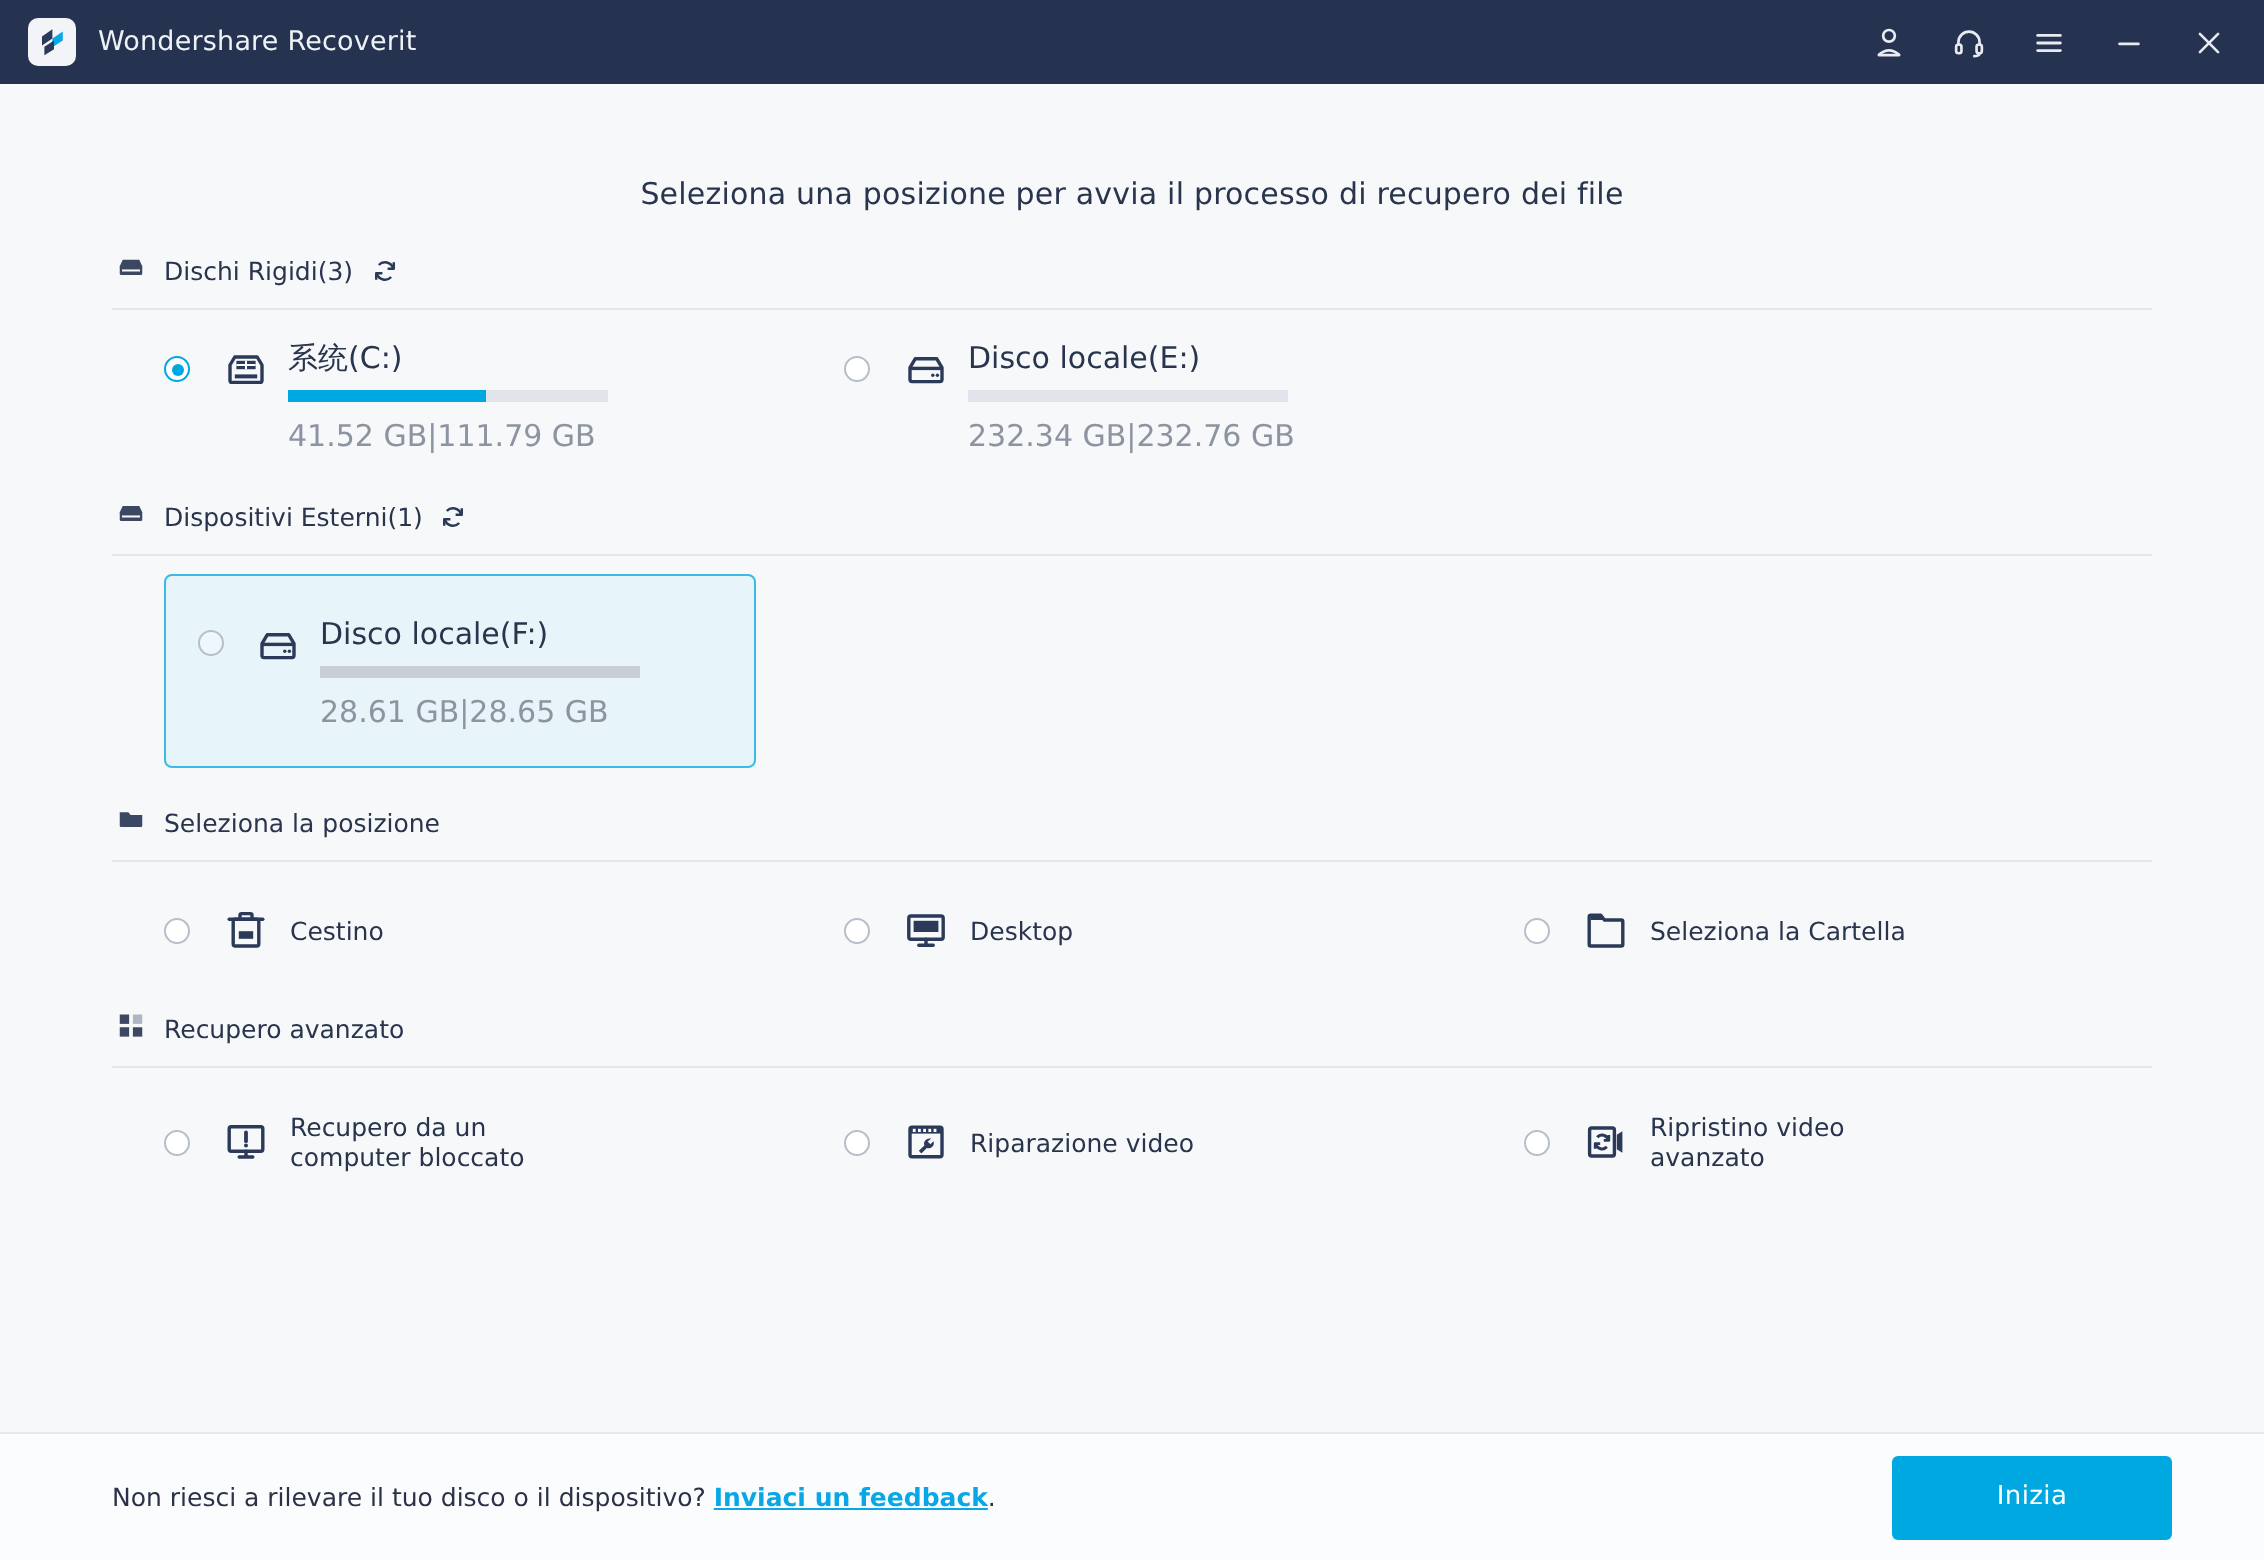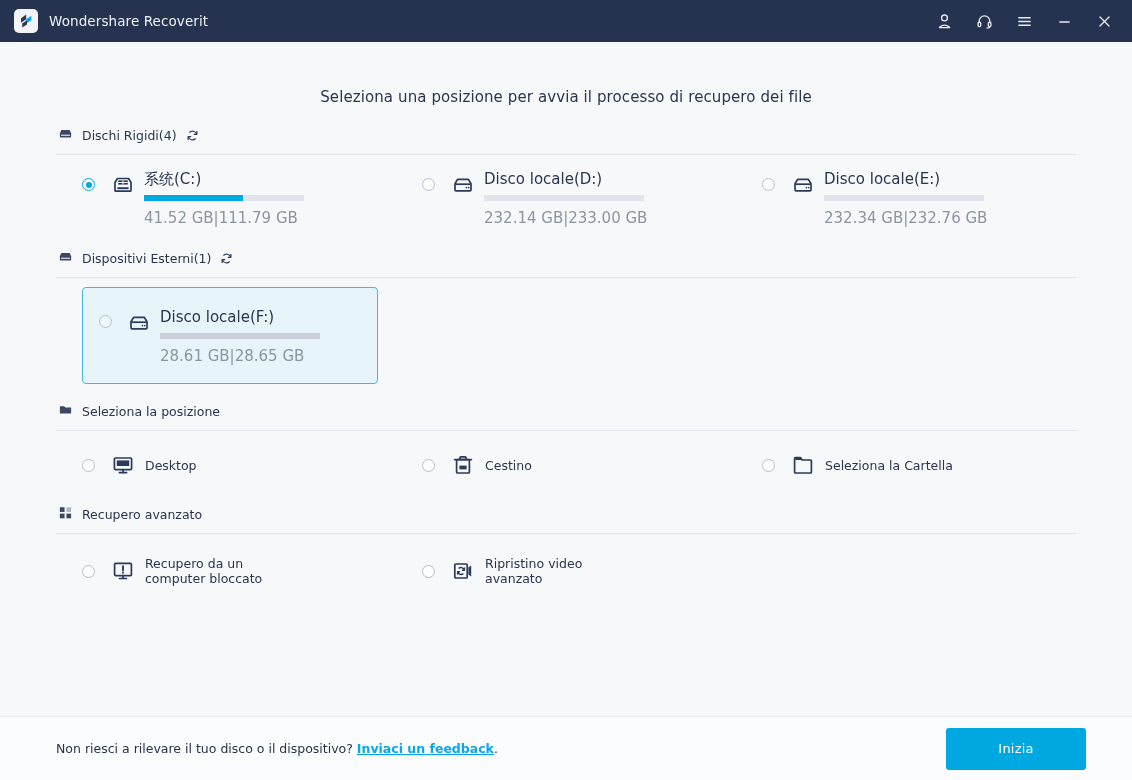--- a/index.html
+++ b/index.html
@@ -280,21 +280,21 @@
     <div class="page-title">Seleziona una posizione per avvia il processo di recupero dei file</div>
 
     <div class="section">
       <div class="section-head">
         <span>
           <svg width="15" height="15" viewBox="0 0 16 16">
             <path d="M2 7.6 L3.6 4.2 H12.4 L14 7.6 V11.4 A0.8 .8 0 0 1 13.2 12.2 H2.8 A0.8 .8 0 0 1 2 11.4 Z" fill="#3b4763"></path>
             <rect x="3.2" y="9.3" width="9.6" height="1.1" fill="#f7f8fa"></rect>
           </svg>
         </span>
-        <span class="sh-label">Dischi Rigidi(4)</span>
+        <span class="sh-label">Dischi Rigidi(3)</span>
         <span class="refresh-ic">
           <svg width="13" height="13" viewBox="0 0 16 16" fill="none" stroke="#2c3a59" stroke-width="1.5">
             <path d="M13 6.4 A5.2 5.2 0 0 0 4.2 4.3"></path>
             <path d="M3 9.6 A5.2 5.2 0 0 0 11.8 11.7"></path>
             <path d="M13.4 2.6 V6.6 H9.6" stroke-linejoin="round"></path>
             <path d="M2.6 13.4 V9.4 H6.4" stroke-linejoin="round"></path>
           </svg>
         </span>
       </div>
       <div class="divider"></div>
@@ -314,38 +314,20 @@
           </div>
           <div class="meta">
             <div class="drive-name">系统(C:)</div>
             <div class="bar">
                 <i style="width:62%"></i>
               </div>
             <div class="cap">41.52 GB|111.79 GB</div>
           </div>
         </div>
 
-        <div class="cell">
-          <div class="radio"></div>
-          <div class="ic-wrap">
-            <svg width="26" height="26" viewBox="0 0 26 26" fill="none" stroke="#2c3a59" stroke-width="1.7" stroke-linejoin="round">
-              <path d="M5 11.8 L7.6 7.4 H18.4 L21 11.8 V17.8 A1 1 0 0 1 20 18.8 H6 A1 1 0 0 1 5 17.8 Z"></path>
-              <line x1="5.4" y1="12.2" x2="20.6" y2="12.2"></line>
-              <circle cx="16.4" cy="15.6" r=".85" fill="#2c3a59" stroke="none"></circle>
-              <circle cx="18.7" cy="15.6" r=".85" fill="#2c3a59" stroke="none"></circle>
-            </svg>
-          </div>
-          <div class="meta">
-            <div class="drive-name">Disco locale(D:)</div>
-            <div class="bar">
-                <i style="width:0%"></i>
-              </div>
-            <div class="cap">232.14 GB|233.00 GB</div>
-          </div>
-        </div>
 
         <div class="cell">
           <div class="radio"></div>
           <div class="ic-wrap">
             <svg width="26" height="26" viewBox="0 0 26 26" fill="none" stroke="#2c3a59" stroke-width="1.7" stroke-linejoin="round">
               <path d="M5 11.8 L7.6 7.4 H18.4 L21 11.8 V17.8 A1 1 0 0 1 20 18.8 H6 A1 1 0 0 1 5 17.8 Z"></path>
               <line x1="5.4" y1="12.2" x2="20.6" y2="12.2"></line>
               <circle cx="16.4" cy="15.6" r=".85" fill="#2c3a59" stroke="none"></circle>
               <circle cx="18.7" cy="15.6" r=".85" fill="#2c3a59" stroke="none"></circle>
             </svg>
@@ -414,40 +396,40 @@
         <span class="sh-label">Seleziona la posizione</span>
       </div>
       <div class="divider"></div>
 
       <div class="grid">
 
         <div class="opt-cell">
           <div class="radio"></div>
           <div class="ic-wrap">
             <svg width="24" height="24" viewBox="0 0 24 24" fill="none" stroke="#2c3a59" stroke-width="1.7" stroke-linejoin="round">
+              <rect x="5.6" y="6.6" width="12.8" height="13.4" rx="1"></rect>
+              <line x1="3.6" y1="6.6" x2="20.4" y2="6.6" stroke-linecap="round"></line>
+              <path d="M9 6.4 V4.6 A.8 .8 0 0 1 9.8 3.8 H14.2 A.8 .8 0 0 1 15 4.6 V6.4"></path>
+              <rect x="8.4" y="12.6" width="7.2" height="3.8" fill="#2c3a59" stroke="none"></rect>
+            </svg>
+          </div>
+          <div class="opt-label">Cestino</div>
+        </div>
+
+        <div class="opt-cell">
+          <div class="radio"></div>
+          <div class="ic-wrap">
+            <svg width="24" height="24" viewBox="0 0 24 24" fill="none" stroke="#2c3a59" stroke-width="1.7" stroke-linejoin="round">
               <rect x="3.4" y="5" width="17.2" height="11.6" rx="1.1"></rect>
               <rect x="5.8" y="7.4" width="12.4" height="5.6" fill="#2c3a59" stroke="none"></rect>
               <line x1="12" y1="16.6" x2="12" y2="19.4" stroke-linecap="round"></line>
               <line x1="8.4" y1="19.6" x2="15.6" y2="19.6" stroke-linecap="round"></line>
             </svg>
           </div>
           <div class="opt-label">Desktop</div>
-        </div>
-
-        <div class="opt-cell">
-          <div class="radio"></div>
-          <div class="ic-wrap">
-            <svg width="24" height="24" viewBox="0 0 24 24" fill="none" stroke="#2c3a59" stroke-width="1.7" stroke-linejoin="round">
-              <rect x="5.6" y="6.6" width="12.8" height="13.4" rx="1"></rect>
-              <line x1="3.6" y1="6.6" x2="20.4" y2="6.6" stroke-linecap="round"></line>
-              <path d="M9 6.4 V4.6 A.8 .8 0 0 1 9.8 3.8 H14.2 A.8 .8 0 0 1 15 4.6 V6.4"></path>
-              <rect x="8.4" y="12.6" width="7.2" height="3.8" fill="#2c3a59" stroke="none"></rect>
-            </svg>
-          </div>
-          <div class="opt-label">Cestino</div>
         </div>
 
         <div class="opt-cell">
           <div class="radio"></div>
           <div class="ic-wrap">
             <svg width="24" height="24" viewBox="0 0 24 24" fill="none" stroke="#2c3a59" stroke-width="1.7" stroke-linejoin="round">
               <path d="M3.6 19.2 V5.4 A.8 .8 0 0 1 4.4 4.6 H9.4 L11.2 7 H19.6 A.8 .8 0 0 1 20.4 7.8 V19.2 A.8 .8 0 0 1 19.6 20 H4.4 A.8 .8 0 0 1 3.6 19.2 Z"></path>
               <path d="M4.4 4.6 H9.4 L11.2 7 H4.4 Z" fill="#2c3a59" stroke="none"></path>
             </svg>
           </div>
@@ -480,20 +462,36 @@
               <rect x="3.6" y="4.4" width="16.8" height="12.2" rx="1"></rect>
               <line x1="12" y1="7.2" x2="12" y2="11.6" stroke-linecap="round" stroke-width="1.9"></line>
               <circle cx="12" cy="13.7" r="1" fill="#2c3a59" stroke="none"></circle>
               <line x1="12" y1="16.6" x2="12" y2="19.2" stroke-linecap="round"></line>
               <line x1="8.6" y1="19.5" x2="15.4" y2="19.5" stroke-linecap="round"></line>
             </svg>
           </div>
           <div class="opt-label">Recupero da un computer bloccato</div>
         </div>
 
+        <div class="opt-cell">
+          <div class="radio"></div>
+          <div class="ic-wrap">
+            <svg width="24" height="24" viewBox="0 0 24 24" fill="none" stroke="#2c3a59" stroke-width="1.7" stroke-linejoin="round">
+              <rect x="4" y="4.6" width="16" height="14.8" rx="1"></rect>
+              <rect x="4" y="4.6" width="16" height="3.2" fill="#2c3a59" stroke="none"></rect>
+              <rect x="5.4" y="5.4" width="1.4" height="1.6" fill="#ffffff" stroke="none"></rect>
+              <rect x="8" y="5.4" width="1.4" height="1.6" fill="#ffffff" stroke="none"></rect>
+              <rect x="10.6" y="5.4" width="1.4" height="1.6" fill="#ffffff" stroke="none"></rect>
+              <rect x="13.2" y="5.4" width="1.4" height="1.6" fill="#ffffff" stroke="none"></rect>
+              <rect x="15.8" y="5.4" width="1.4" height="1.6" fill="#ffffff" stroke="none"></rect>
+              <path d="M14.6 10.4 a2.6 2.6 0 0 0-3.4 3.3 L8.4 16.4 l1.3 1.3 2.7-2.7 a2.6 2.6 0 0 0 3.3-3.4 l-1.5 1.5 -1.4-1.4 Z" fill="#2c3a59" stroke="none"></path>
+            </svg>
+          </div>
+          <div class="opt-label">Riparazione video</div>
+        </div>
 
         <div class="opt-cell">
           <div class="radio"></div>
           <div class="ic-wrap">
             <svg width="24" height="24" viewBox="0 0 24 24" fill="none" stroke="#2c3a59" stroke-width="1.7" stroke-linejoin="round">
               <rect x="3.8" y="5" width="12.4" height="14" rx="1"></rect>
               <path d="M17.4 8.4 L20.2 6.6 V17.4 L17.4 15.6 Z" fill="#2c3a59" stroke="none"></path>
               <path d="M13.1 11 A3.2 3.2 0 0 0 7.6 9.6" stroke-width="1.5"></path>
               <path d="M6.9 13 A3.2 3.2 0 0 0 12.4 14.4" stroke-width="1.5"></path>
               <path d="M13.4 8.5 V11.2 H10.9" stroke-width="1.4"></path>

